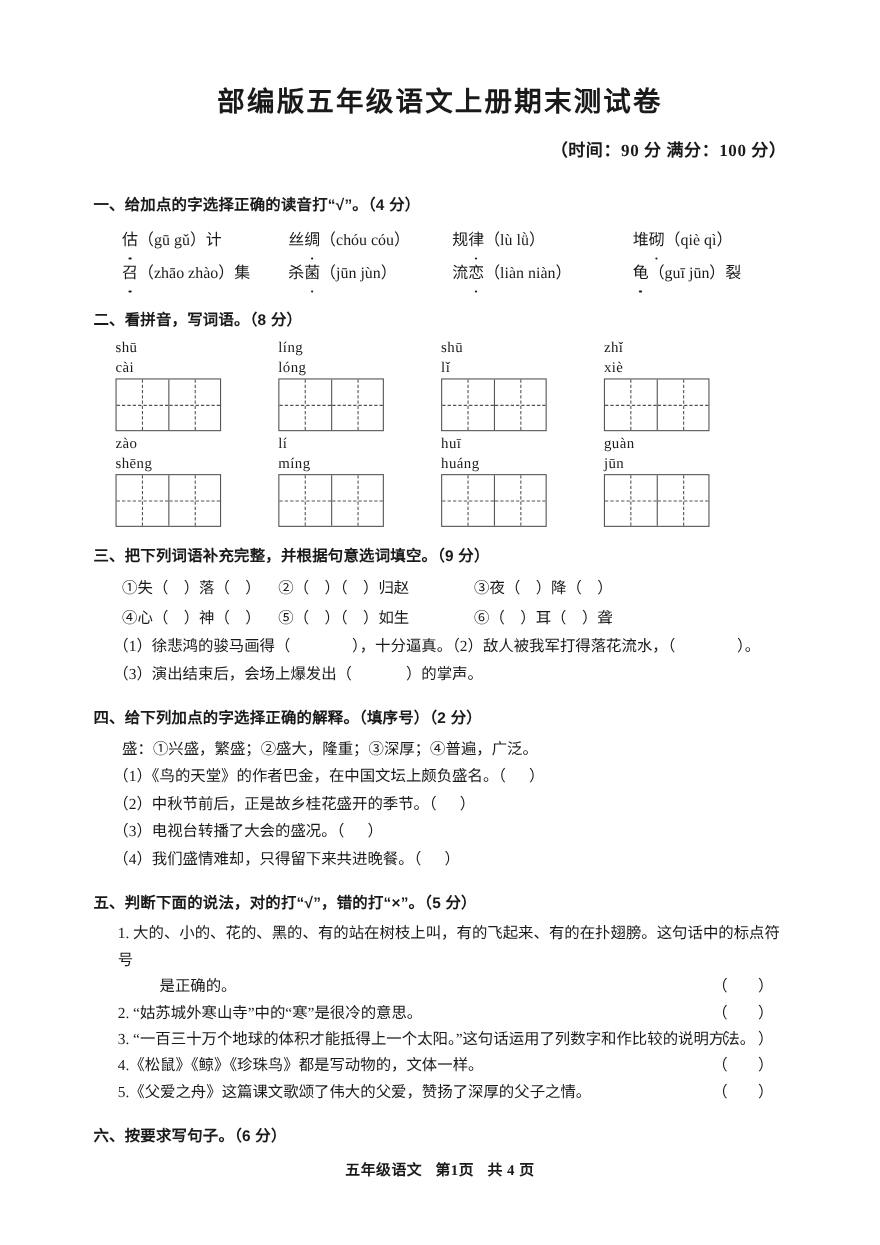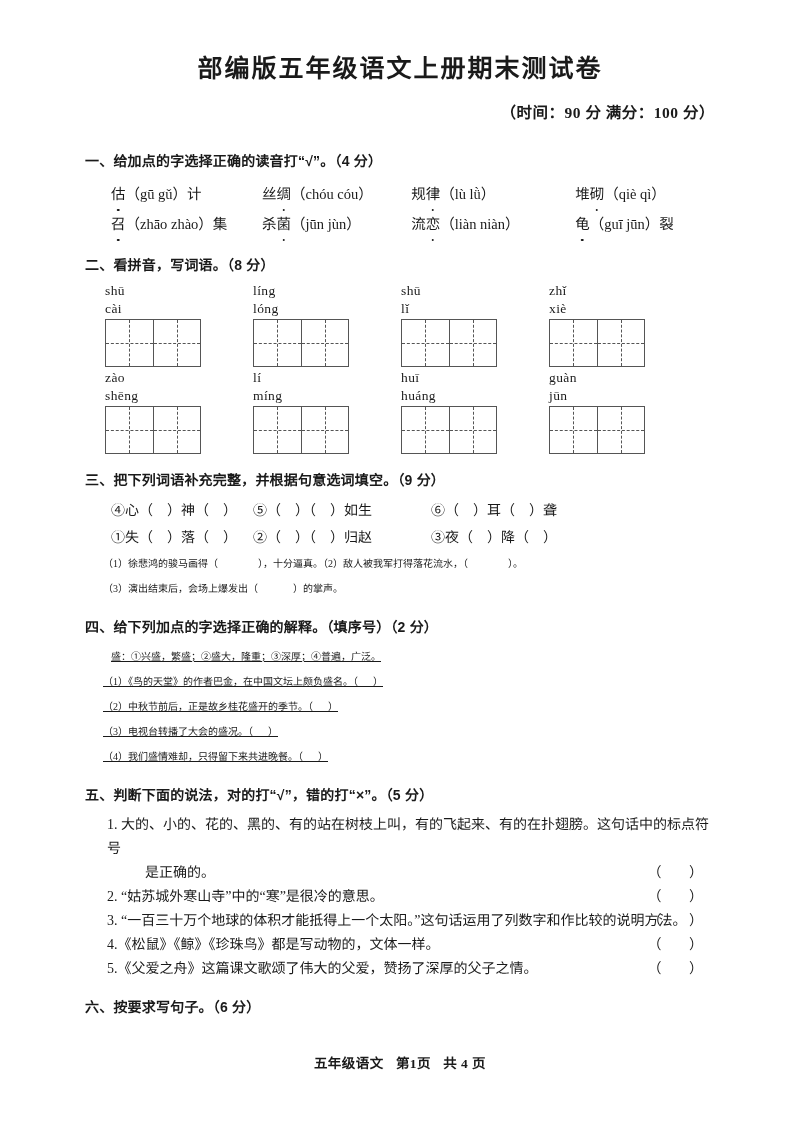--- a/index.html
+++ b/index.html
@@ -24,21 +24,21 @@
     padding: 0 85px;
   }
 
   
   .doc-title {
     text-align: center;
     font-size: 25px;
     font-weight: 700;
     letter-spacing: 2px;
     margin: 0;
-    padding-top: 48px;
+    padding-top: 72px;
     font-family: "Liberation Serif", "DejaVu Serif", serif;
   }
   .doc-subtitle {
     text-align: right;
     font-size: 15.5px;
     font-weight: 700;
     margin: 0;
     padding-top: 16px;
     letter-spacing: 0.5px;
   }
@@ -50,21 +50,21 @@
     font-family: "Liberation Sans", "DejaVu Sans", sans-serif;
     letter-spacing: 0.2px;
     margin: 0;
     line-height: 1.3;
   }
   .sec-1 { padding-top: 30px; }
   .sec-n { padding-top: 17px; }
 
   
   .body-line {
-    font-size: 10px;
+    font-size: 14px;
     line-height: 25px;
     white-space: pre;
     margin: 0;
   }
   .ind1 { padding-left: 26px; }
   .ind2 { padding-left: 18px; }
 
   
   .sec1-body { padding-top: 9px; }
   .sec1-row {
@@ -155,21 +155,21 @@
     display: flex;
     padding-left: 26px;
     font-size: 14px;
     line-height: 27px;
     white-space: pre;
   }
   .iw1 { width: 142px; }
   .iw2 { width: 178px; }
 
   
-  .sec4-body { padding-top: 8px; text-decoration: underline; }
+  .sec4-body { padding-top: 8px; }
 
   
   .sec5-body { padding-top: 9px; }
   .tf-item {
     position: relative;
     font-size: 14px;
     line-height: 24px;
     padding-left: 22px;
     padding-right: 0;
   }
@@ -319,28 +319,28 @@
             <div class="tz-cell"></div>
             <div class="tz-cell"></div>
           </div>
       </div>
     </div>
   </div>
 
   <p class="sec-head sec-n">三、把下列词语补充完整，并根据句意选词填空。（9 分）</p>
   <div class="sec3-body">
     <div class="idiom-row">
+      <span class="iw1">①失（    ）落（    ）</span>
+      <span class="iw2">②（    ）（    ）归赵</span>
+      <span>③夜（    ）降（    ）</span>
+    </div>
+    <div class="idiom-row">
       <span class="iw1">④心（    ）神（    ）</span>
       <span class="iw2">⑤（    ）（    ）如生</span>
       <span>⑥（    ）耳（    ）聋</span>
-    </div>
-    <div class="idiom-row">
-      <span class="iw1">①失（    ）落（    ）</span>
-      <span class="iw2">②（    ）（    ）归赵</span>
-      <span>③夜（    ）降（    ）</span>
     </div>
     <div class="body-line ind2">（1）徐悲鸿的骏马画得（                ），十分逼真。（2）敌人被我军打得落花流水，（                ）。</div>
     <div class="body-line ind2">（3）演出结束后，会场上爆发出（              ）的掌声。</div>
   </div>
 
   <p class="sec-head sec-n">四、给下列加点的字选择正确的解释。（填序号）（2 分）</p>
   <div class="sec4-body">
     <div class="body-line ind1">盛：①兴盛，繁盛；②盛大，隆重；③深厚；④普遍，广泛。</div>
     <div class="body-line ind2">（1）《鸟的天堂》的作者巴金，在中国文坛上颇负盛名。（      ）</div>
     <div class="body-line ind2">（2）中秋节前后，正是故乡桂花盛开的季节。（      ）</div>

